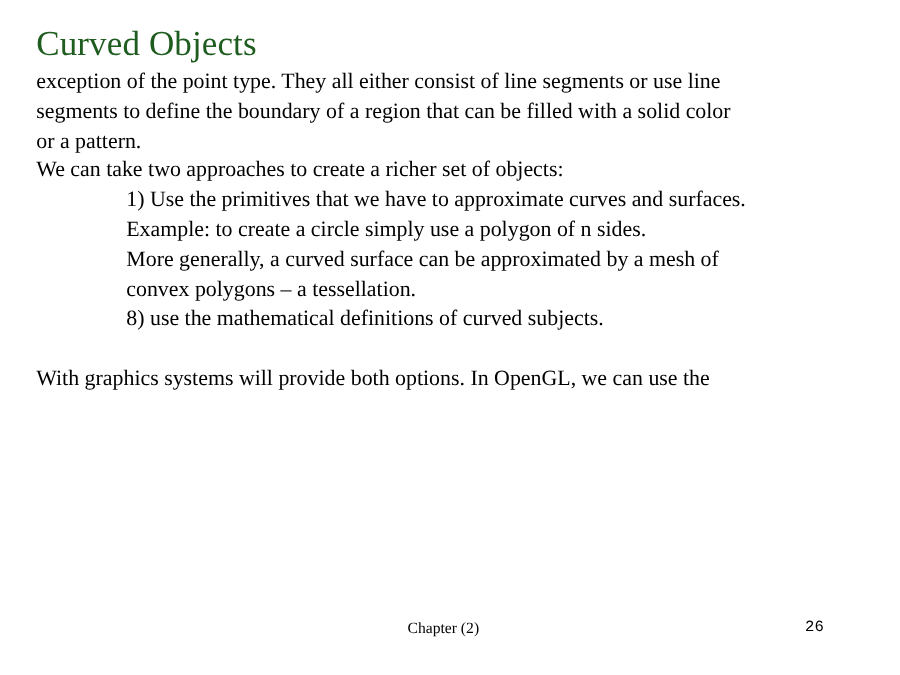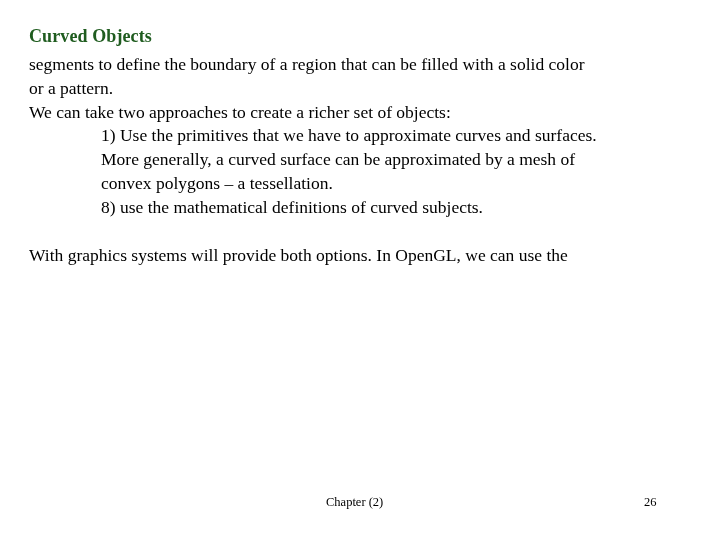--- a/index.html
+++ b/index.html
@@ -19,23 +19,23 @@
   .slide {
     position: relative;
     width: 720px;
     height: 540px;
     background: #ffffff;
   }
   .title {
     position: absolute;
     left: 29px;
     top: 24px;
-    font-size: 18px;
+    font-size: 28px;
     line-height: 24px;
-    font-weight: bold;
+    font-weight: normal;
     color: #1f5c1f;
     letter-spacing: 0.1px;
     white-space: nowrap;
   }
   .body-block {
     position: absolute;
     left: 29px;
     top: 53px;
     width: 660px;
   }
@@ -65,35 +65,38 @@
     text-align: center;
   }
   .footer-page {
     position: absolute;
     left: 644px;
     top: 495px;
     font-size: 12.5px;
     line-height: 15px;
     color: #000000;
     white-space: nowrap;
+    font-family: Liberation Mono, monospace;
   }
 </style>
 </head>
 <body>
 
 <div class="slide">
 
   <div class="title">Curved Objects</div>
 
   <div class="body-block">
 
+    <div class="line">exception of the point type.  They all either consist of line segments or use line</div>
     <div class="line">segments to define the boundary of a region that can be filled with a solid color</div>
     <div class="line">or a pattern.</div>
     <div class="line">We can take two approaches to create a richer set of objects:</div>
     <div class="line indent">1) Use the primitives that we have to approximate curves and surfaces.</div>
+    <div class="line indent">Example: to create a circle simply use a polygon of n sides.</div>
     <div class="line indent">More generally, a curved surface can be approximated by a mesh of</div>
 
     <div class="line indent"><span>convex polygons – a </span><span class="bold">tessellation</span><span>.</span></div>
 
     <div class="line indent">8) use the mathematical definitions of curved subjects.</div>
 
     <div class="para-gap"></div>
 
     <div class="line">With graphics systems will provide both options.  In OpenGL, we can use the</div>
 

